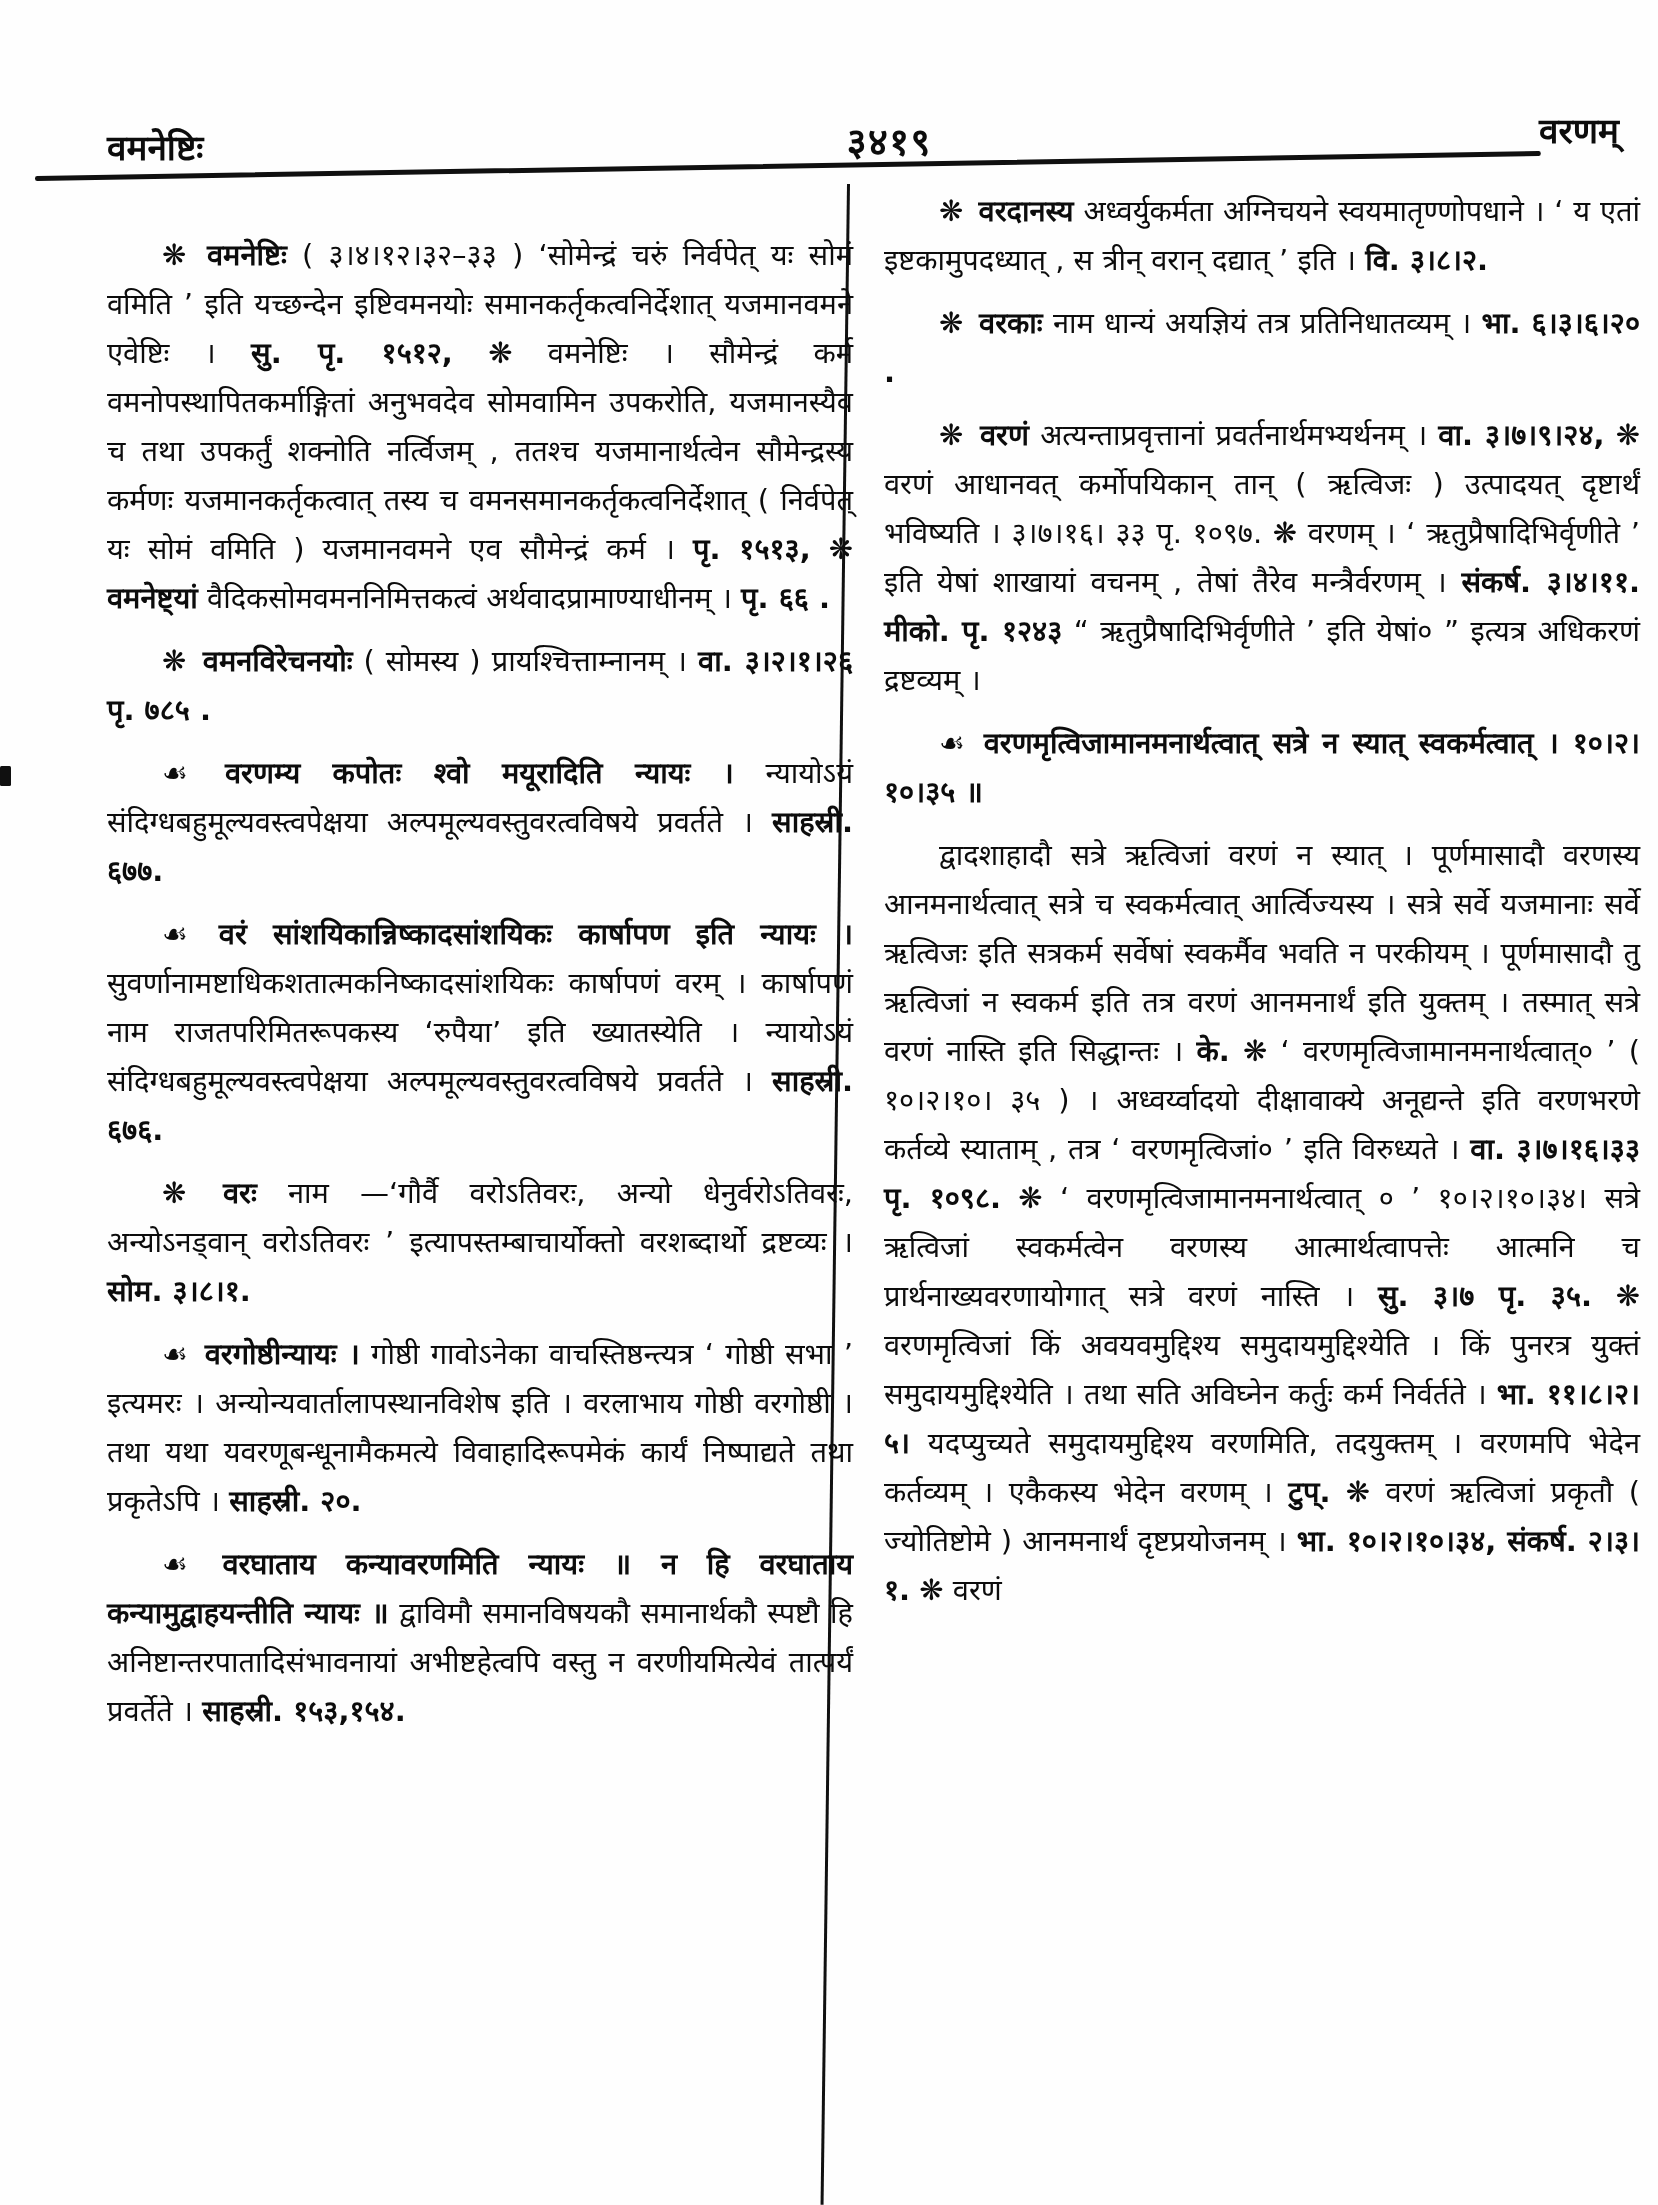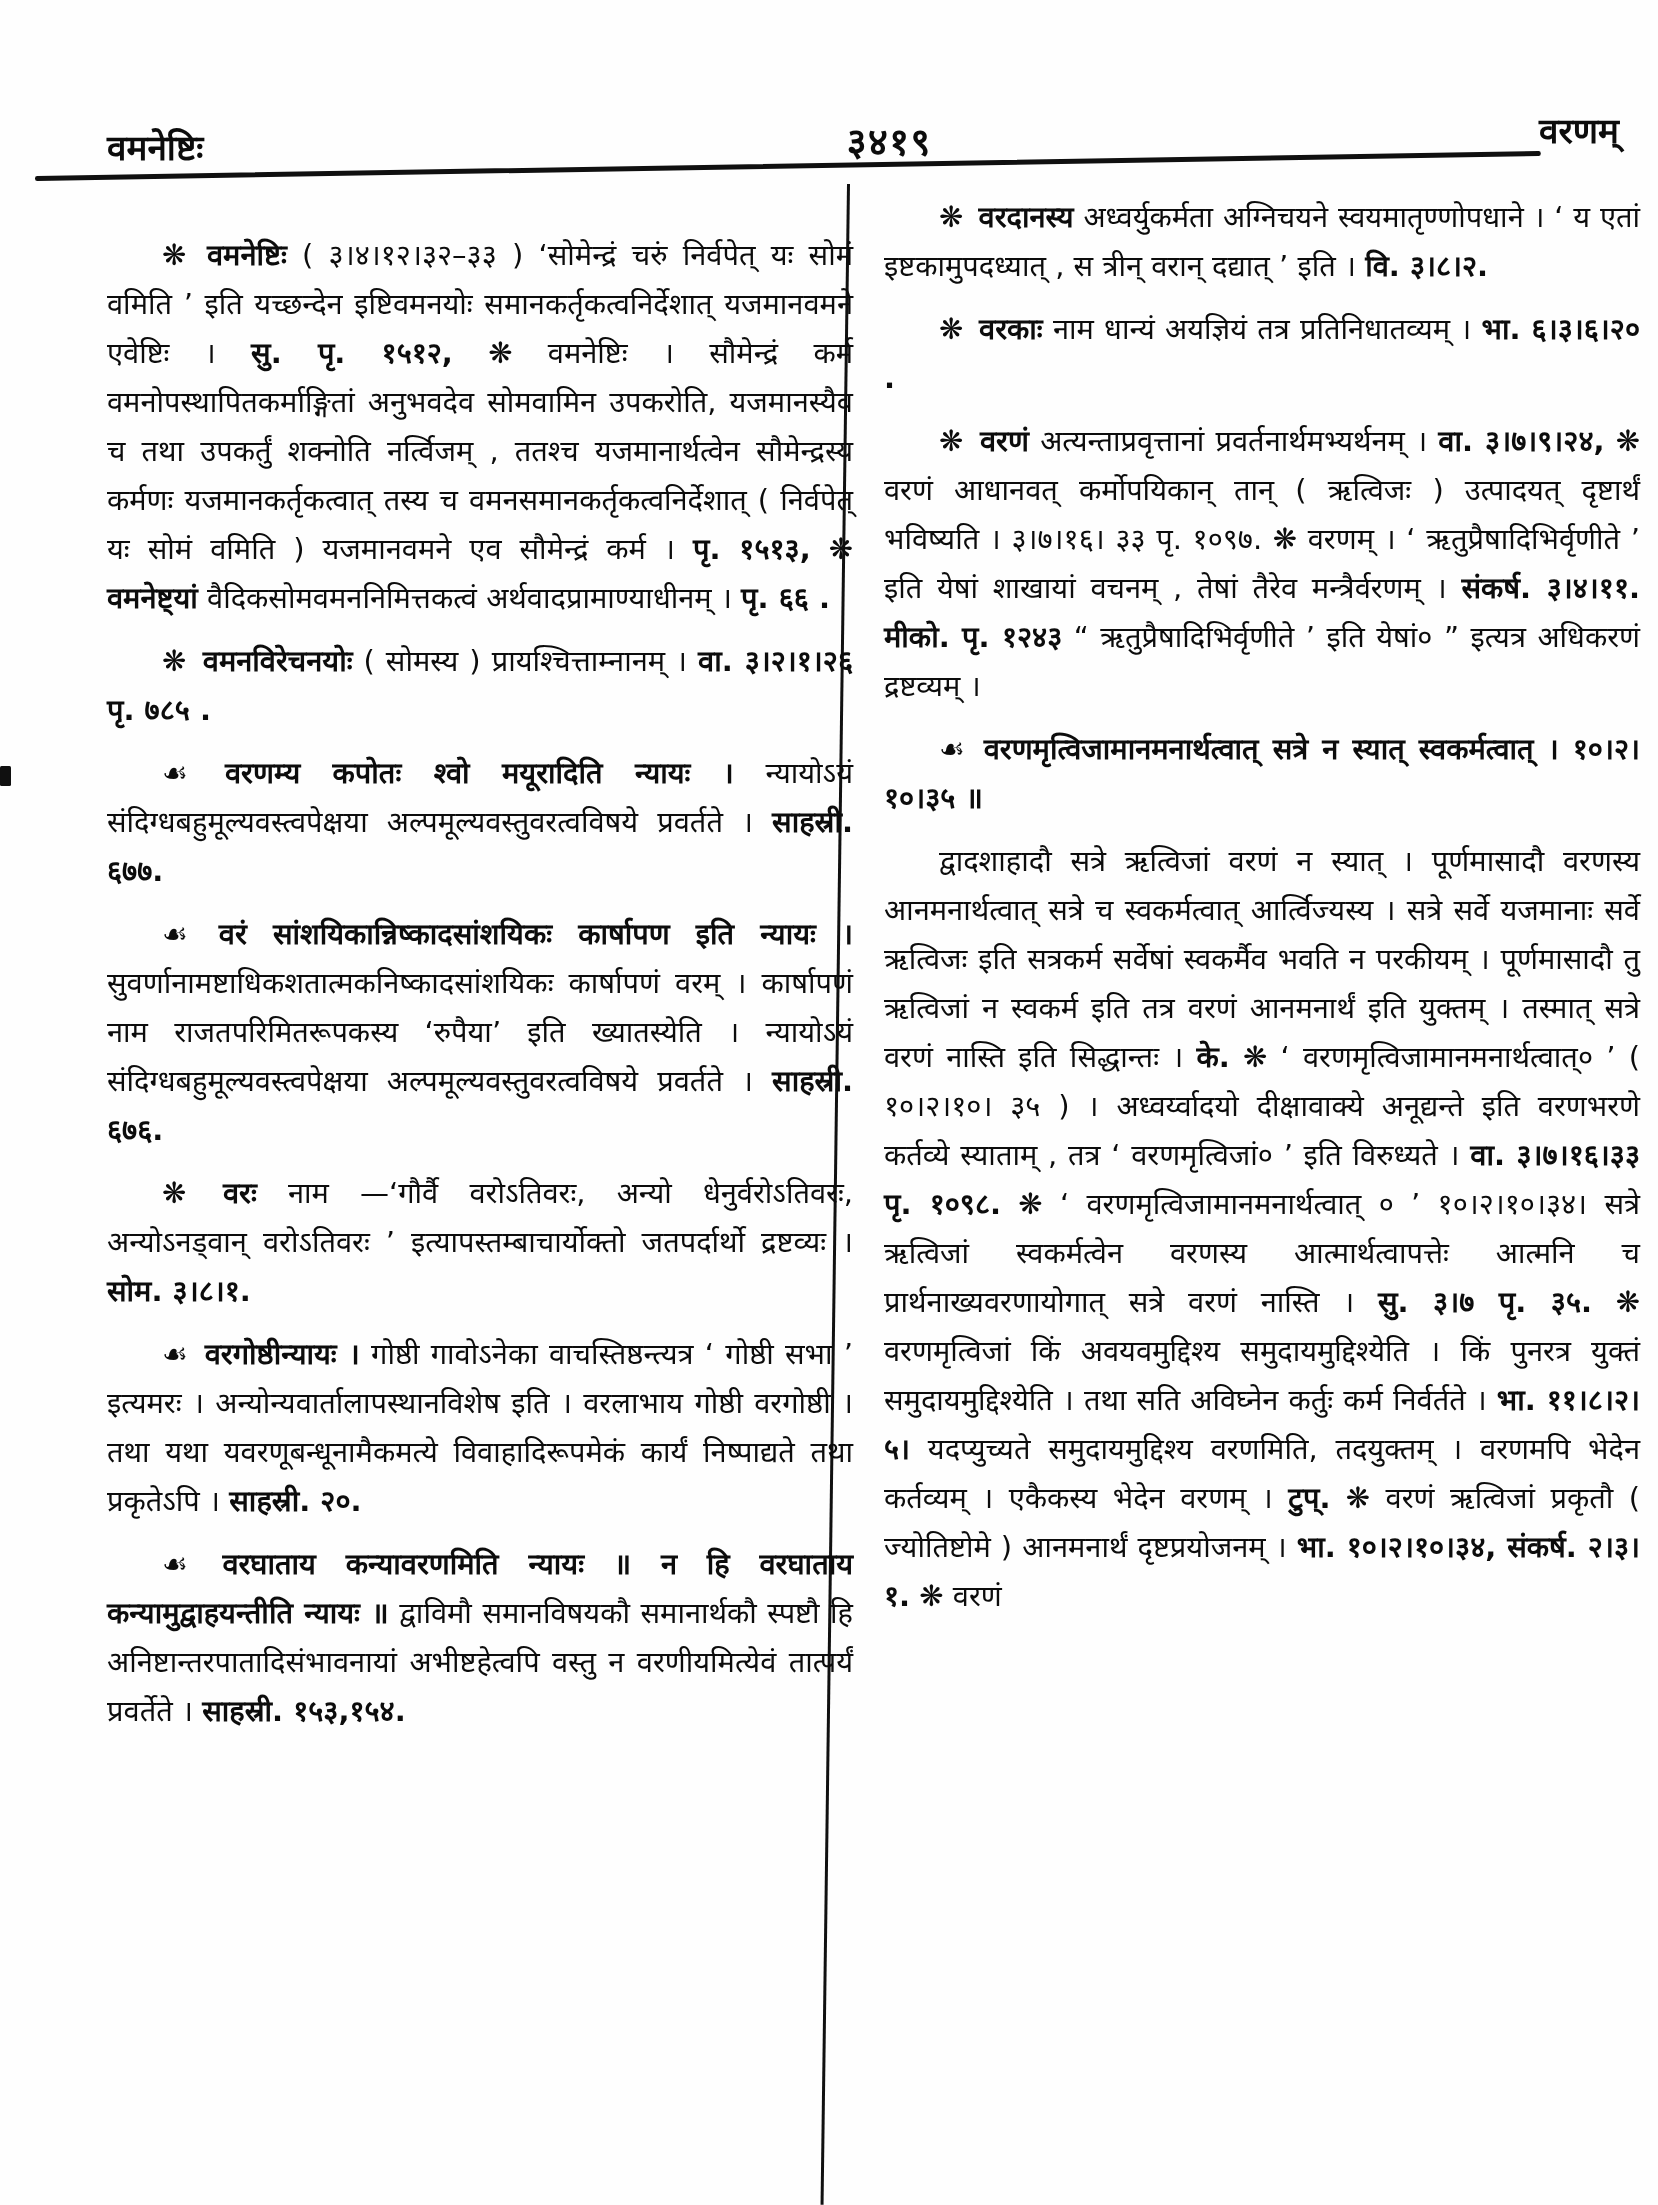--- a/index.html
+++ b/index.html
@@ -69,21 +69,21 @@
     transform: rotate(0.75deg);
     transform-origin: top center;
   }
   .column {
     position: absolute;
     font-size: 29px;
     line-height: 49px;
     text-align: justify;
   }
   .column.left  { left: 107px;  top: 193px; width: 746px; margin-top: 38px; }
-  .column.right { left: 884px; top: 193px; width: 756px; }
+  .column.right { left: 884px; top: 187px; width: 756px; }
   .para {
     margin: 0 0 14px 0;
     text-indent: 55px;
   }
   .b { font-weight: 700; }
   .marker { font-weight: 700; padding-right: 4.6px; }
   .artifact-mark {
     position: absolute;
     left: 0;
     top: 766px;
@@ -108,21 +108,21 @@
 
   <div class="col-divider"></div>
 
   <div class="artifact-mark"></div>
 
   <div class="column left">
       <p class="para"><span class="marker">❋ </span><span class="b">वमनेष्टिः</span><span> ( ३।४।१२।३२–३३ ) ‘सोमेन्द्रं चरुं निर्वपेत् यः सोमं वमिति ’ इति यच्छन्देन इष्टिवमनयोः समानकर्तृकत्वनिर्देशात् यजमानवमने एवेष्टिः । </span><span class="b">सु. पृ. १५१२,</span><span> ❋ वमनेष्टिः । सौमेन्द्रं कर्म वमनोपस्थापितकर्माङ्गितां अनुभवदेव सोमवामिन उपकरोति, यजमानस्यैव च तथा उपकर्तुं शक्नोति नर्त्विजम् , ततश्च यजमानार्थत्वेन सौमेन्द्रस्य कर्मणः यजमानकर्तृकत्वात् तस्य च वमनसमानकर्तृकत्वनिर्देशात् ( निर्वपेत् यः सोमं वमिति ) यजमानवमने एव सौमेन्द्रं कर्म । </span><span class="b">पृ. १५१३,</span><span> ❋ </span><span class="b">वमनेष्ट्यां</span><span> वैदिकसोमवमननिमित्तकत्वं अर्थवादप्रामाण्याधीनम् । </span><span class="b">पृ. ६६ .</span></p>
       <p class="para"><span class="marker">❋ </span><span class="b">वमनविरेचनयोः</span><span> ( सोमस्य ) प्रायश्चित्ताम्नानम् । </span><span class="b">वा. ३।२।१।२६ पृ. ७८५ .</span></p>
       <p class="para"><span class="marker">☙ </span><span class="b">वरणम्य कपोतः श्वो मयूरादिति न्यायः ।</span><span> न्यायोऽयं संदिग्धबहुमूल्यवस्त्वपेक्षया अल्पमूल्यवस्तुवरत्वविषये प्रवर्तते । </span><span class="b">साहस्री. ६७७.</span></p>
       <p class="para"><span class="marker">☙ </span><span class="b">वरं सांशयिकान्निष्कादसांशयिकः कार्षापण इति न्यायः ।</span><span> सुवर्णानामष्टाधिकशतात्मकनिष्कादसांशयिकः कार्षापणं वरम् । कार्षापणं नाम राजतपरिमितरूपकस्य ‘रुपैया’ इति ख्यातस्येति । न्यायोऽयं संदिग्धबहुमूल्यवस्त्वपेक्षया अल्पमूल्यवस्तुवरत्वविषये प्रवर्तते । </span><span class="b">साहस्री. ६७६.</span></p>
-      <p class="para"><span class="marker">❋ </span><span class="b">वरः</span><span> नाम —‘गौर्वै वरोऽतिवरः, अन्यो धेनुर्वरोऽतिवरः, अन्योऽनड्वान् वरोऽतिवरः ’ इत्यापस्तम्बाचार्योक्तो जतपर्दार्थो द्रष्टव्यः । </span><span class="b">सोम. ३।८।१.</span></p>
+      <p class="para"><span class="marker">❋ </span><span class="b">वरः</span><span> नाम —‘गौर्वै वरोऽतिवरः, अन्यो धेनुर्वरोऽतिवरः, अन्योऽनड्वान् वरोऽतिवरः ’ इत्यापस्तम्बाचार्योक्तो वरशब्दार्थो द्रष्टव्यः । </span><span class="b">सोम. ३।८।१.</span></p>
       <p class="para"><span class="marker">☙ </span><span class="b">वरगोष्ठीन्यायः ।</span><span> गोष्ठी गावोऽनेका वाचस्तिष्ठन्त्यत्र ‘ गोष्ठी सभा ’ इत्यमरः । अन्योन्यवार्तालापस्थानविशेष इति । वरलाभाय गोष्ठी वरगोष्ठी । तथा यथा यवरणूबन्धूनामैकमत्ये विवाहादिरूपमेकं कार्यं निष्पाद्यते तथा प्रकृतेऽपि । </span><span class="b">साहस्री. २०.</span></p>
       <p class="para"><span class="marker">☙ </span><span class="b">वरघाताय कन्यावरणमिति न्यायः ॥ न हि वरघाताय कन्यामुद्वाहयन्तीति न्यायः ॥</span><span> द्वाविमौ समानविषयकौ समानार्थकौ स्पष्टौ हि अनिष्टान्तरपातादिसंभावनायां अभीष्टहेत्वपि वस्तु न वरणीयमित्येवं तात्पर्यं प्रवर्तेते । </span><span class="b">साहस्री. १५३,१५४.</span></p>
     </div>
 
   <div class="column right">
       <p class="para"><span class="marker">❋ </span><span class="b">वरदानस्य</span><span> अध्वर्युकर्मता अग्निचयने स्वयमातृण्णोपधाने । ‘ य एतां इष्टकामुपदध्यात् , स त्रीन् वरान् दद्यात् ’ इति । </span><span class="b">वि. ३।८।२.</span></p>
       <p class="para"><span class="marker">❋ </span><span class="b">वरकाः</span><span> नाम धान्यं अयज्ञियं तत्र प्रतिनिधातव्यम् । </span><span class="b">भा. ६।३।६।२० .</span></p>
       <p class="para"><span class="marker">❋ </span><span class="b">वरणं</span><span> अत्यन्ताप्रवृत्तानां प्रवर्तनार्थमभ्यर्थनम् । </span><span class="b">वा. ३।७।९।२४,</span><span> ❋ वरणं आधानवत् कर्मोपयिकान् तान् ( ऋत्विजः ) उत्पादयत् दृष्टार्थं भविष्यति । ३।७।१६। ३३ पृ. १०९७. ❋ वरणम् । ‘ ऋतुप्रैषादिभिर्वृणीते ’ इति येषां शाखायां वचनम् , तेषां तैरेव मन्त्रैर्वरणम् । </span><span class="b">संकर्ष. ३।४।११. मीको. पृ. १२४३</span><span> “ ऋतुप्रैषादिभिर्वृणीते ’ इति येषां० ” इत्यत्र अधिकरणं द्रष्टव्यम् ।</span></p>
       <p class="para"><span class="marker">☙ </span><span class="b">वरणमृत्विजामानमनार्थत्वात् सत्रे न स्यात् स्वकर्मत्वात् । १०।२।१०।३५ ॥</span></p>
       <p class="para"><span>द्वादशाहादौ सत्रे ऋत्विजां वरणं न स्यात् । पूर्णमासादौ वरणस्य आनमनार्थत्वात् सत्रे च स्वकर्मत्वात् आर्त्विज्यस्य । सत्रे सर्वे यजमानाः सर्वे ऋत्विजः इति सत्रकर्म सर्वेषां स्वकर्मैव भवति न परकीयम् । पूर्णमासादौ तु ऋत्विजां न स्वकर्म इति तत्र वरणं आनमनार्थं इति युक्तम् । तस्मात् सत्रे वरणं नास्ति इति सिद्धान्तः । </span><span class="b">के.</span><span> ❋ ‘ वरणमृत्विजामानमनार्थत्वात्० ’ ( १०।२।१०। ३५ ) । अध्वर्य्वादयो दीक्षावाक्ये अनूद्यन्ते इति वरणभरणे कर्तव्ये स्याताम् , तत्र ‘ वरणमृत्विजां० ’ इति विरुध्यते । </span><span class="b">वा. ३।७।१६।३३ पृ. १०९८.</span><span> ❋ ‘ वरणमृत्विजामानमनार्थत्वात् ० ’ १०।२।१०।३४। सत्रे ऋत्विजां स्वकर्मत्वेन वरणस्य आत्मार्थत्वापत्तेः आत्मनि च प्रार्थनाख्यवरणायोगात् सत्रे वरणं नास्ति । </span><span class="b">सु. ३।७ पृ. ३५.</span><span> ❋ वरणमृत्विजां किं अवयवमुद्दिश्य समुदायमुद्दिश्येति । किं पुनरत्र युक्तं समुदायमुद्दिश्येति । तथा सति अविघ्नेन कर्तुः कर्म निर्वर्तते । </span><span class="b">भा. ११।८।२।५।</span><span> यदप्युच्यते समुदायमुद्दिश्य वरणमिति, तदयुक्तम् । वरणमपि भेदेन कर्तव्यम् । एकैकस्य भेदेन वरणम् । </span><span class="b">टुप्.</span><span> ❋ वरणं ऋत्विजां प्रकृतौ ( ज्योतिष्टोमे ) आनमनार्थं दृष्टप्रयोजनम् । </span><span class="b">भा. १०।२।१०।३४, संकर्ष. २।३।१.</span><span> ❋ वरणं</span></p>

